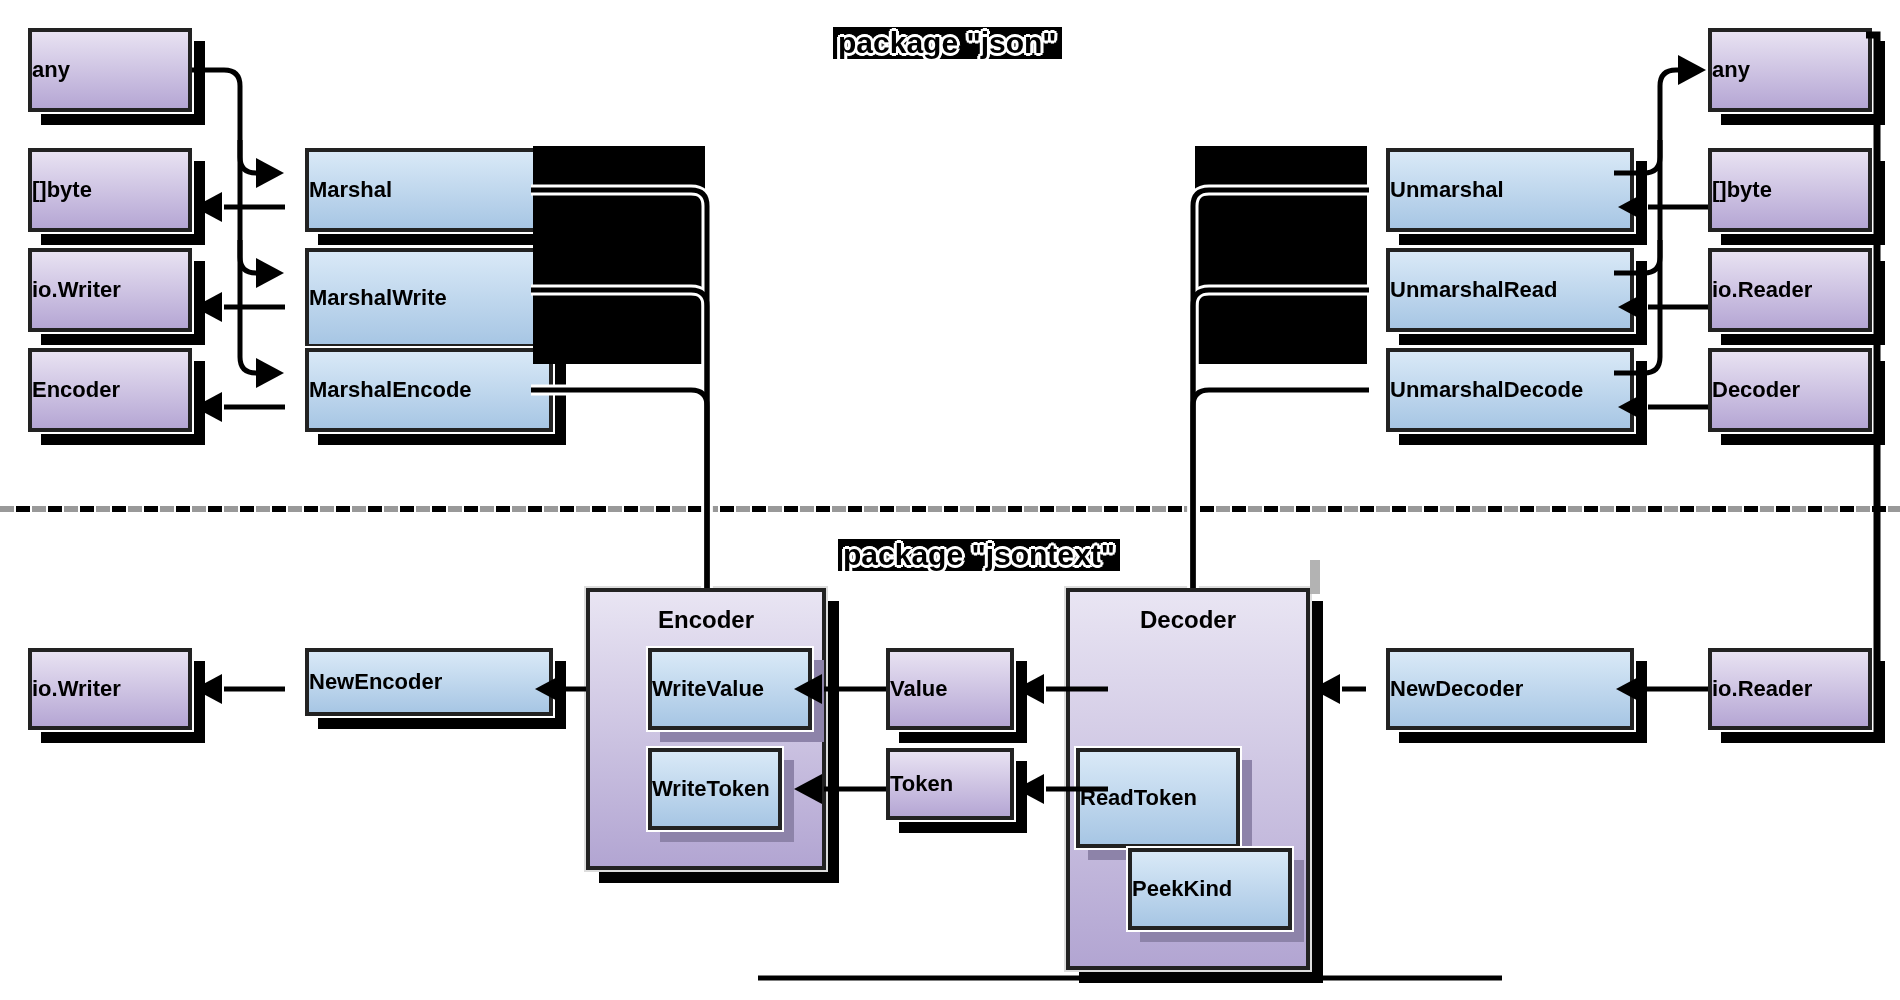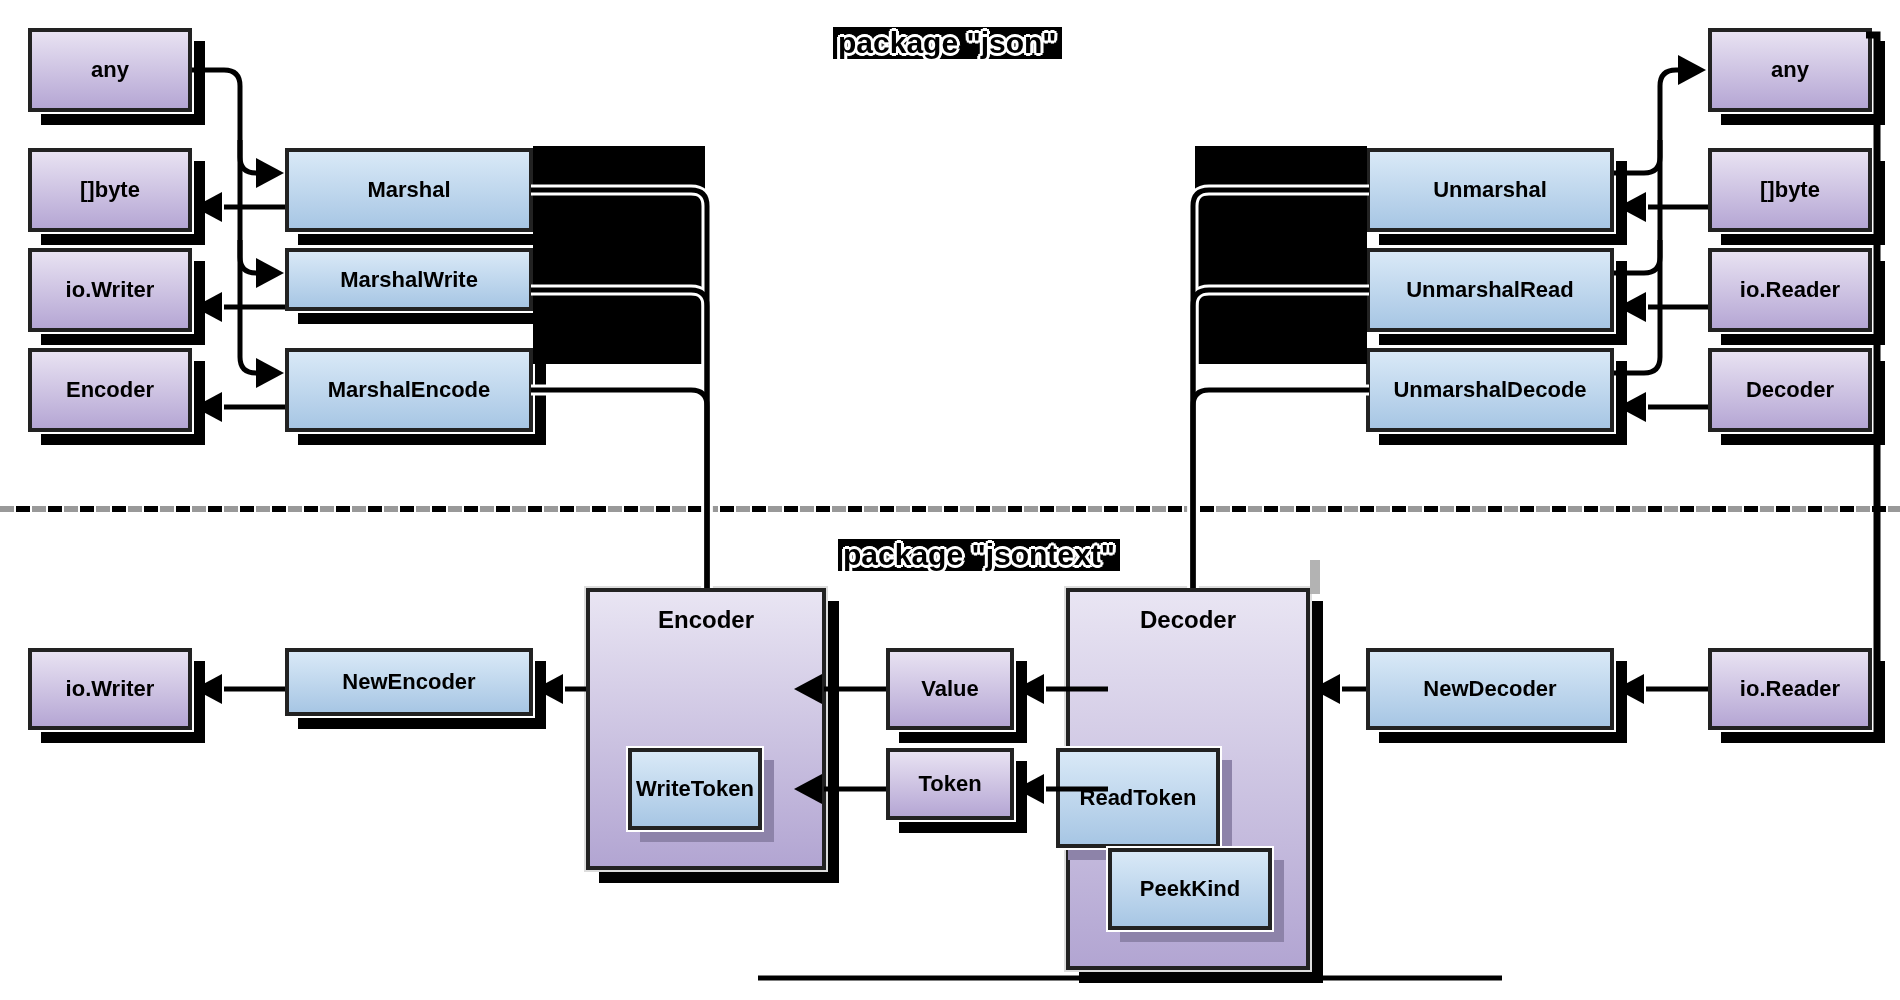--- a/index.html
+++ b/index.html
@@ -1,22 +1,22 @@
 <!DOCTYPE html>
 <html><head>
 <meta charset="utf-8">
 <style>
   html,body{margin:0;padding:0;background:#fff;}
   #canvas{position:relative;width:1900px;height:1000px;background:#fff;overflow:hidden;
           font-family:"Liberation Sans",sans-serif;}
   .box{position:absolute;box-sizing:border-box;border:4px solid #222;z-index:2;
-       display:flex;align-items:center;justify-content:center;
+       display:flex;align-items:center;justify-content:flex-start;
        font-weight:bold;font-size:22px;color:#000;}
   .purple{background:linear-gradient(#e8e2f2,#b5a6d4);}
-  .blue{background:linear-gradient(#d9e9f7,#a7c6e4);}
+  .blue{background:linear-gradient(#d9e9f7,#a7c6e4);margin-left:20px;}
   .outer{box-shadow:0 0 0 2px #fff,13px 13px 0 0 #000;}
   .inner{box-shadow:0 0 0 2px #fff,12px 12px 0 0 #8d83a9;}
   .container{position:absolute;box-sizing:border-box;border:4px solid #222;z-index:1;
        background:linear-gradient(#e9e5f3,#b2a5d2);
        box-shadow:0 0 0 2px #ddd,13px 13px 0 0 #000;}
   .container-title{position:absolute;left:0;right:0;top:14px;text-align:center;
        font-weight:bold;font-size:24px;color:#000;}
   .pkg-title{position:absolute;z-index:4;background:#000;color:#000;
        font-weight:bold;font-size:30px;line-height:30px;padding:1px 5px;
        text-shadow:-2px -2px 0 #fff,2px -2px 0 #fff,-2px 2px 0 #fff,2px 2px 0 #fff,
@@ -40,21 +40,21 @@
   <div class="box purple outer" style="left:28px;top:248px;width:164px;height:84px">
       <span>io.Writer</span>
     </div>
   <div class="box purple outer" style="left:28px;top:348px;width:164px;height:84px">
       <span>Encoder</span>
     </div>
 
   <div class="box blue outer" style="left:285px;top:148px;width:248px;height:84px">
       <span>Marshal</span>
     </div>
-  <div class="box blue outer" style="left:285px;top:248px;width:248px;height:63px">
+  <div class="box blue outer" style="left:285px;top:248px;width:248px;height:100px">
       <span>MarshalWrite</span>
     </div>
   <div class="box blue outer" style="left:285px;top:348px;width:248px;height:84px">
       <span>MarshalEncode</span>
     </div>
 
   <div class="box blue outer" style="left:1366px;top:148px;width:248px;height:84px">
       <span>Unmarshal</span>
     </div>
   <div class="box blue outer" style="left:1366px;top:248px;width:248px;height:84px">
@@ -82,20 +82,23 @@
   </div>
   <div class="container" style="left:1066px;top:588px;width:244px;height:382px">
     <div class="container-title">Decoder</div>
   </div>
 
   <div class="box purple outer" style="left:28px;top:648px;width:164px;height:82px">
       <span>io.Writer</span>
     </div>
   <div class="box blue outer" style="left:285px;top:648px;width:248px;height:68px">
       <span>NewEncoder</span>
+    </div>
+  <div class="box blue inner" style="left:628px;top:648px;width:164px;height:82px">
+      <span>WriteValue</span>
     </div>
   <div class="box blue inner" style="left:628px;top:748px;width:134px;height:82px">
       <span>WriteToken</span>
     </div>
   <div class="box purple outer" style="left:886px;top:648px;width:128px;height:82px">
       <span>Value</span>
     </div>
   <div class="box purple outer" style="left:886px;top:748px;width:128px;height:72px">
       <span>Token</span>
     </div>

